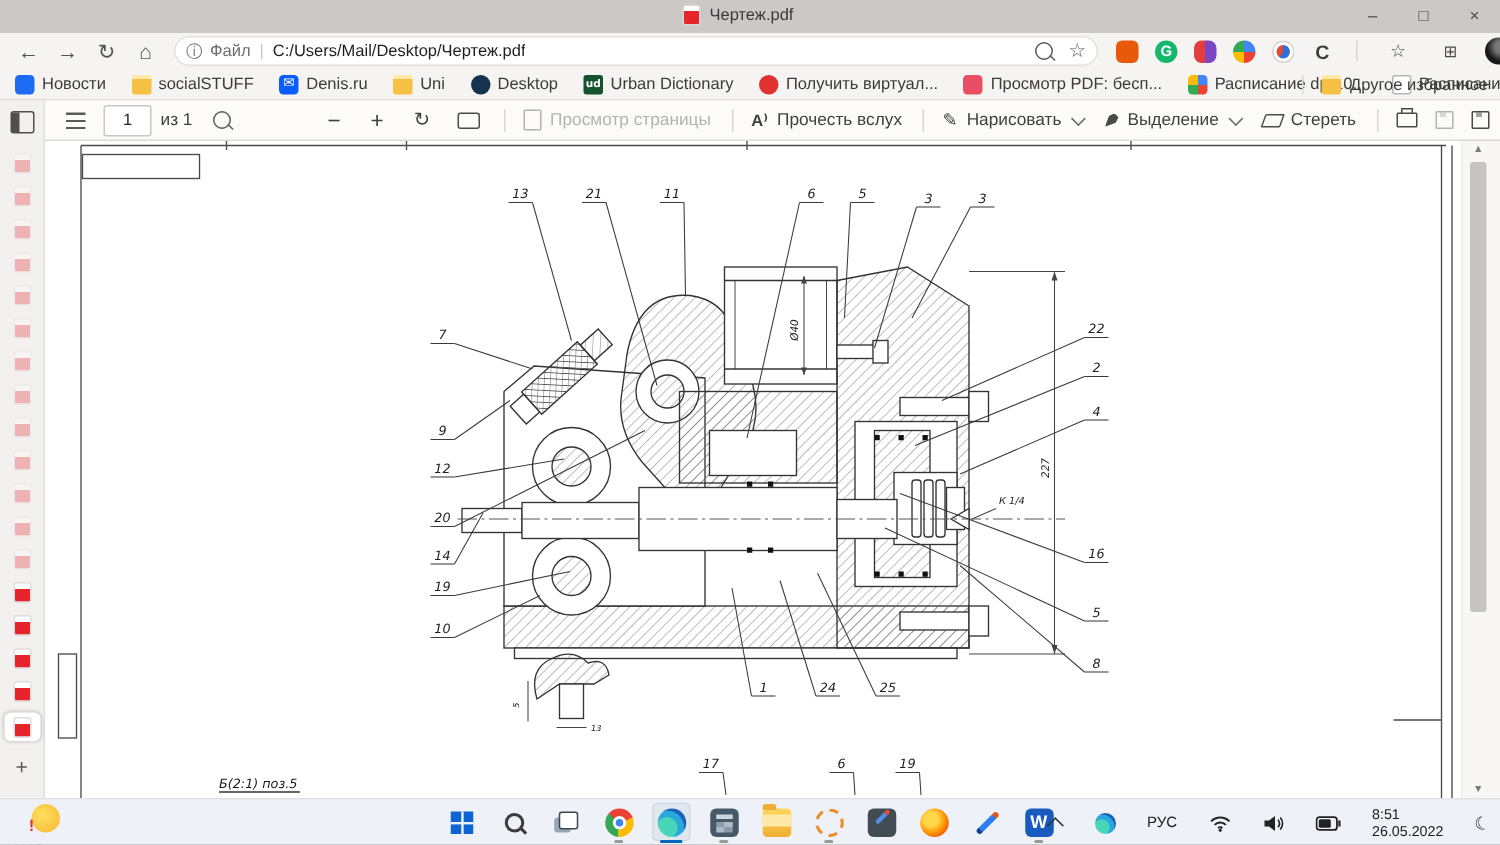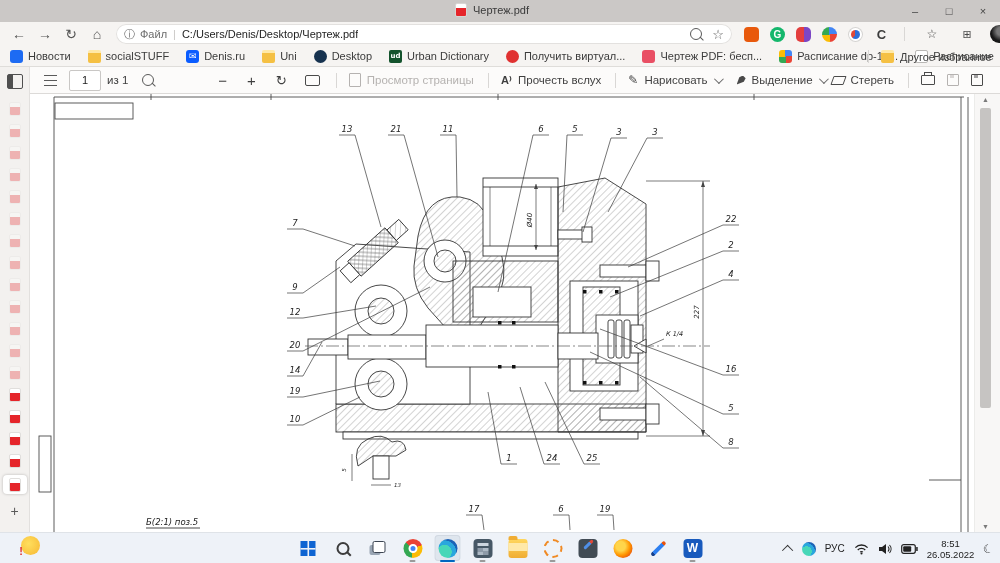--- a/index.html
+++ b/index.html
@@ -113,25 +113,25 @@
   .ic.explorer{background:linear-gradient(#ffd75e,#f0ad33);border-radius:3px;}
   .ic.explorer::before{content:"";position:absolute;left:0;top:-3px;width:9px;height:4px;background:#f0ad33;border-radius:2px 2px 0 0;}
   .ic.explorer::after{content:"";position:absolute;left:0;top:4px;width:19px;height:8px;background:#ffe9a8;}
   .ic.sync{border:2.5px dashed #f08a24;border-radius:50%;box-sizing:border-box;}
   .ic.pdfapp{background:#414b54;border-radius:4px;}
   .ic.pdfapp::after{content:"";position:absolute;left:4px;top:4px;width:12px;height:3px;background:linear-gradient(90deg,#4f8fe8 70%,#e04a3a 0);transform:rotate(-45deg);border-radius:2px;}
   .ic.firefox{border-radius:50%;background:radial-gradient(circle at 38% 38%,#ffd54a 0 28%,#ff9500 55%,#e8540e 80%);}
   .ic.pen{width:19px;height:19px;}
   .ic.pen::after{content:"";position:absolute;left:8px;top:0;width:3.5px;height:19px;border-radius:2px;background:linear-gradient(#e8540e 0 18%,#2d7ff0 18% 85%,#17408a 0);transform:rotate(45deg);}
   .ic.word{background:#185abd;border-radius:4px;color:#fff;font-weight:bold;font-size:12px;line-height:19px;text-align:center;}
-  #tbtray{position:absolute;right:6px;top:0;height:31px;display:flex;align-items:center;gap:9px;}
+  #tbtray{position:absolute;right:6px;top:0;height:31px;display:flex;align-items:center;gap:21px;}
   #trchev{width:7px;height:7px;border-left:1.6px solid #333;border-top:1.6px solid #333;transform:rotate(45deg) translateY(2px);}
   .tredge{width:14px;height:14px;border-radius:50%;background:radial-gradient(circle at 32% 68%,#47d7b8 0 38%,#2aa7dd 40% 62%,#1b63b7 64%);}
   #trlang{font-size:10px;color:#1c1c1c;}
-  #clock{font-size:9.5px;color:#1c1c1c;text-align:center;line-height:11px;}
+  #clock{font-size:9.5px;color:#1c1c1c;text-align:left;line-height:11px;}
   #moon{font-size:12px;color:#2a2a2a;transform:rotate(-15deg);}
   svg text{font-family:"DejaVu Sans",sans-serif;}
 </style>
 </head>
 <body>
 
 <div id="screen">
 
   <div id="titlebar">
     <div id="tabtitle">
@@ -147,21 +147,21 @@
 
   <div id="navbar">
     <span class="navico" style="margin-left:6px">←</span>
     <span class="navico">→</span>
     <span class="navico">↻</span>
     <span class="navico">⌂</span>
     <div id="addrpill">
       <span class="info">ⓘ</span>
       <span class="scheme">Файл</span>
       <span class="pipe">|</span>
-      <span class="path">C:/Users/Denis/Desktop/Чертеж.pdf</span>
+      <span class="path">C:/Users/Mail/Desktop/Чертеж.pdf</span>
       <span class="right">
         <span class="mgl"></span>
         <span style="font-size:13px">☆</span>
       </span>
     </div>
     <div id="extrow">
       <span class="ext e-office"></span>
       <span class="ext e-grammarly">G</span>
       <span class="ext e-pill"></span>
       <span class="ext e-lighthouse"></span>
@@ -200,21 +200,21 @@
         <span class="bm-item">
           <span class="fav ud">ud</span>
           <span>Urban Dictionary</span>
         </span>
         <span class="bm-item">
           <span class="fav redc"></span>
           <span>Получить виртуал...</span>
         </span>
         <span class="bm-item">
           <span class="fav pdfcrop"></span>
-          <span>Чертеж PDF: бесп...</span>
+          <span>Просмотр PDF: бесп...</span>
         </span>
         <span class="bm-item">
           <span class="fav grid4"></span>
           <span>Расписание dp-10...</span>
         </span>
         <span class="bm-item">
           <span class="fav page"></span>
           <span>Расписание</span>
         </span>
       </span>
@@ -256,21 +256,21 @@
     <span class="pi" style="margin-left:12px">
       <span style="font-size:12px">✎</span>
       <span>Нарисовать</span>
       <span class="chev"></span>
     </span>
     <span class="pi" style="margin-left:16px">
       <span class="i-nib"></span>
       <span>Выделение</span>
       <span class="chev"></span>
     </span>
-    <span class="pi" style="margin-left:6px">
+    <span class="pi" style="margin-left:16px">
       <span class="i-erase"></span>
       <span>Стереть</span>
     </span>
     <span class="psep" style="margin-left:14px"></span>
     <span class="pi" style="margin-left:12px">
         <span class="i-print"></span>
       </span>
     <span class="pi" style="margin-left:12px;color:#b5b2b0">
         <span class="i-save"></span>
       </span>

